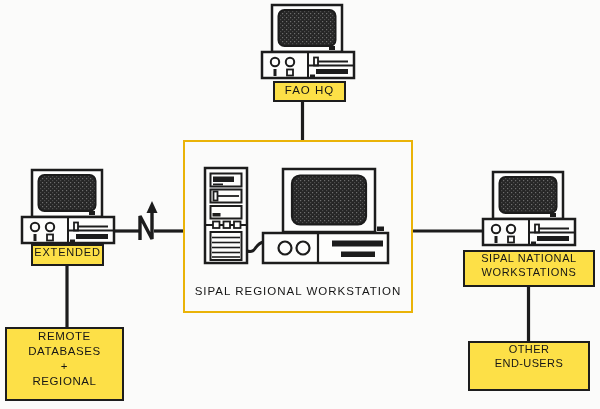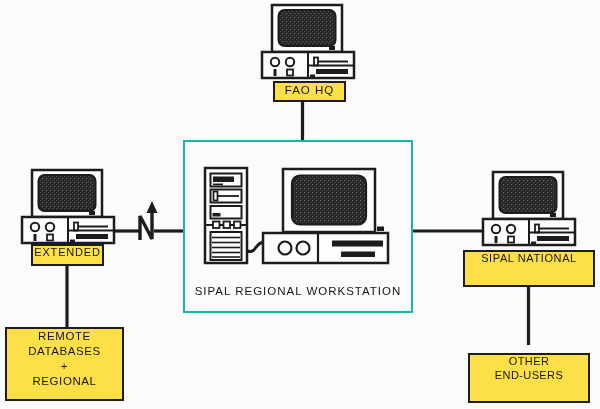--- a/index.html
+++ b/index.html
@@ -11,24 +11,24 @@
   .labelbox{
     position:absolute;background:#fde047;border:2px solid #1d1d1d;
     display:flex;flex-direction:column;align-items:center;justify-content:flex-start;
     text-align:center;box-sizing:border-box;line-height:1.25;
   }
   .labelbox span{display:block;white-space:nowrap;}
   .fao{left:273px;top:81px;width:73px;height:21px;font-size:11.5px;letter-spacing:1px;}
   .ext{left:31px;top:244px;width:73px;height:22px;font-size:11px;letter-spacing:0.8px;}
   .nat{left:463px;top:250px;width:132px;height:37px;font-size:11px;letter-spacing:0.6px;}
   .rem{left:5px;top:327px;width:119px;height:74px;font-size:11.5px;letter-spacing:0.6px;line-height:15px;}
-  .oth{left:468px;top:341px;width:122px;height:50px;font-size:11px;letter-spacing:0.4px;line-height:13.5px;margin-top:12px;}
+  .oth{left:468px;top:341px;width:122px;height:50px;font-size:11px;letter-spacing:0.4px;line-height:13.5px;}
   .regionbox{
     position:absolute;left:183px;top:140px;width:230px;height:173px;
-    border:2px solid #14b8a6;box-sizing:border-box;background:transparent;
+    border:2px solid #eab308;box-sizing:border-box;background:transparent;
   }
   .regionlabel{
     position:absolute;bottom:14px;left:0;width:100%;text-align:center;
     font-size:11.5px;letter-spacing:1px;white-space:nowrap;
   }
 </style>
 </head>
 <body>
 
 <div class="canvas">
@@ -122,20 +122,21 @@
   <div class="labelbox fao">
     <span>FAO HQ</span>
   </div>
 
   <div class="labelbox ext">
     <span>EXTENDED</span>
   </div>
 
   <div class="labelbox nat">
     <span>SIPAL NATIONAL</span>
+    <span>WORKSTATIONS</span>
   </div>
 
   <div class="labelbox rem">
     <span>REMOTE</span>
     <span>DATABASES</span>
     <span>+</span>
     <span>REGIONAL</span>
   </div>
 
   <div class="labelbox oth">

